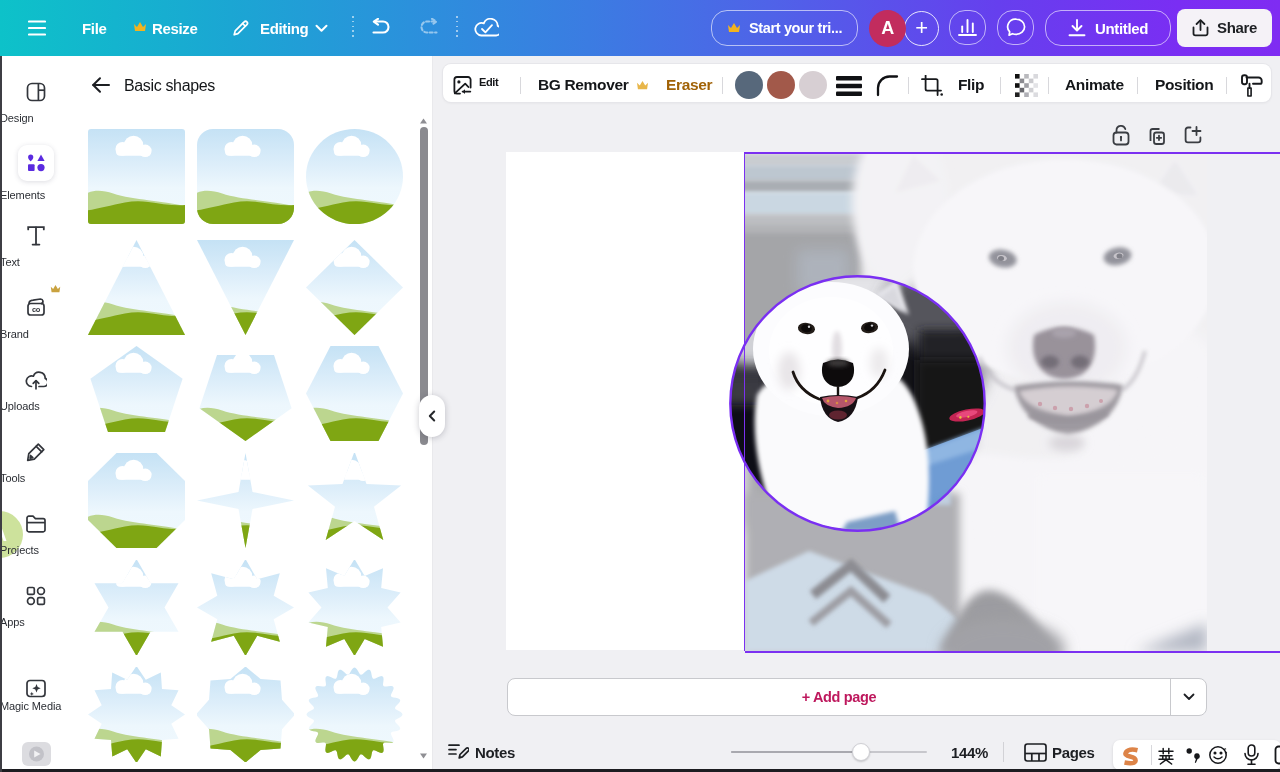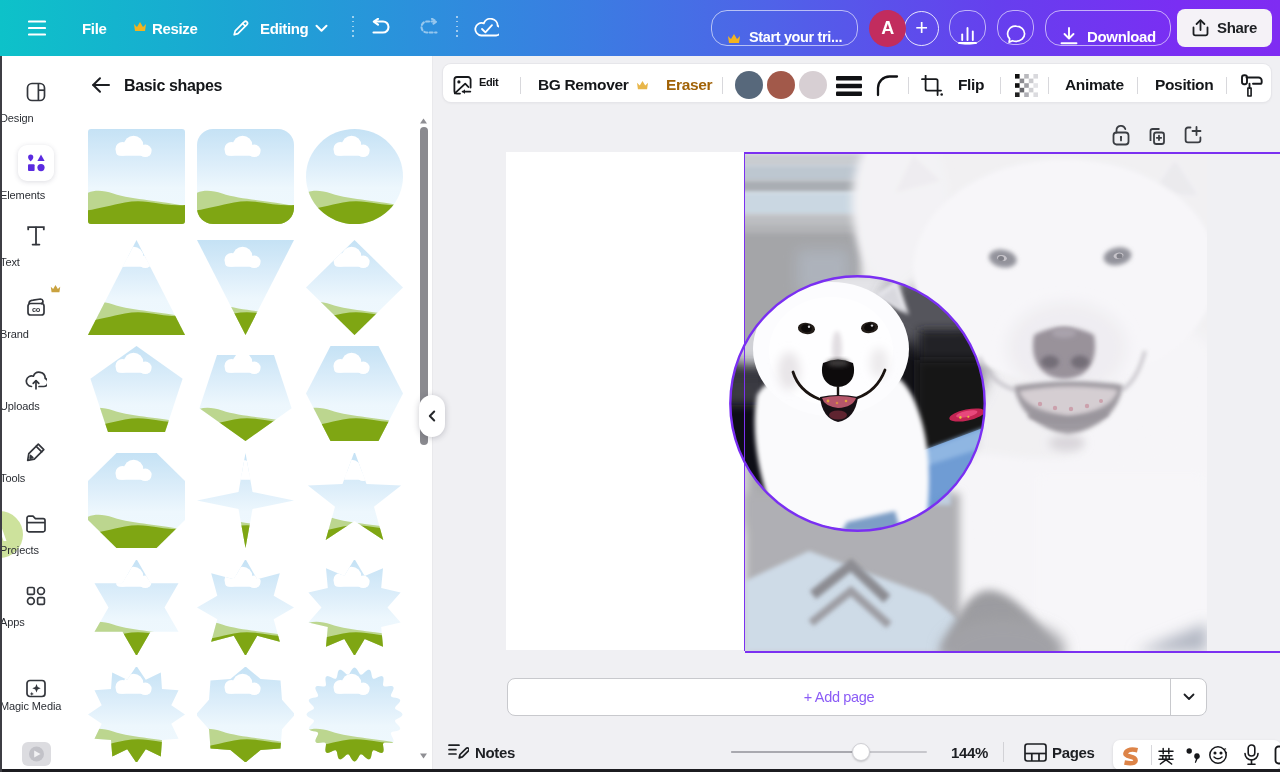--- a/index.html
+++ b/index.html
@@ -2,21 +2,21 @@
 <html><head><meta charset="utf-8">
 <style>
 *{margin:0;padding:0;box-sizing:border-box}
 html,body{width:1280px;height:772px;overflow:hidden;font-family:"Liberation Sans",sans-serif;background:#fff;letter-spacing:-0.35px}
 .abs{position:absolute}
 #app{position:relative;width:1280px;height:772px}
 
 #topbar{position:absolute;left:0;top:0;width:1280px;height:56px;
  background:linear-gradient(90deg,#0dc2c9 0%,#1ba6d3 18%,#2b91dc 32%,#3b7ce2 46%,#4f63e8 60%,#663fee 78%,#7a2ef3 92%,#7f2cf2 100%);color:#fff}
 .tb{position:absolute;top:0;height:56px;display:flex;align-items:center;color:#fff;font-weight:700;font-size:15px}
-.obtn{position:absolute;border:1px solid rgba(255,255,255,.6);border-radius:16px;display:flex;align-items:flex-end;justify-content:center;color:#fff}
+.obtn{position:absolute;border:1px solid rgba(255,255,255,.6);border-radius:16px;display:flex;align-items:center;justify-content:center;color:#fff}
 
 #rail{position:absolute;left:0;top:56px;width:72px;height:716px;background:#fff}
 .nav{position:absolute;left:0;width:72px;text-align:left;color:#303339}
 .nav .lbl{font-size:11px;color:#2b2e34;display:block;letter-spacing:-0.1px}
 
 #panel{position:absolute;left:72px;top:56px;width:360px;height:716px;background:#fff}
 .tile{position:absolute}
 
 #canvas{position:absolute;left:432px;top:56px;width:848px;height:716px;background:#f0f0f3;border-left:1px solid #e9e9ec}
 #toolbar{position:absolute;left:443px;top:64px;width:828px;height:38px;background:#fff;border-radius:8px;box-shadow:0 0 0 1px #e6e6ea,0 1px 3px rgba(0,0,0,.07)}
@@ -90,21 +90,21 @@
         </svg>
  </div>
  <div class="obtn" style="left:1045px;top:10px;width:126px;height:36px">
    <svg width="18" height="18" viewBox="0 0 18 18" style="margin-right:9px">
           <g stroke="#fff" stroke-width="1.9" fill="none" stroke-linecap="round" stroke-linejoin="round">
             <path d="M9 1 V11"></path>
             <path d="M4.5 7 L9 11.5 L13.5 7"></path>
             <path d="M1.5 16.2 H16.5"></path>
           </g>
         </svg>
-   <span style="font-size:15px;font-weight:700">Download</span>
+   <span style="font-size:15px;font-weight:700">Untitled</span>
  </div>
  <div class="abs" style="left:1177px;top:8.5px;width:95px;height:38px;background:#f5f2f7;border-radius:8px;display:flex;align-items:center;justify-content:center;color:#1d1f23">
    <svg width="17" height="18" viewBox="0 0 17 18" style="margin-right:8px">
           <g stroke="#1d1f23" stroke-width="1.8" fill="none" stroke-linecap="round" stroke-linejoin="round">
             <path d="M8.5 11 V1.6"></path>
             <path d="M4.6 5 L8.5 1.2 L12.4 5"></path>
             <path d="M1.5 8.5 V14.6 a1.8 1.8 0 0 0 1.8 1.8 H13.7 a1.8 1.8 0 0 0 1.8 -1.8 V8.5"></path>
           </g>
         </svg>
    <span style="font-size:15px;font-weight:700">Share</span>
@@ -214,21 +214,21 @@
       <path d="M12.2 8.5 L18.5 12 L12.2 15.5 Z" fill="#f2f2f4"></path>
     </svg>
 
 <div id="panel"></div>
 <svg class="abs" style="left:91px;top:76px" width="20" height="18" viewBox="0 0 20 18">
       <g stroke="#1d1f23" stroke-width="2" fill="none" stroke-linecap="round" stroke-linejoin="round">
         <path d="M18 9 H2.2"></path>
         <path d="M9 2.2 L2.2 9 L9 15.8"></path>
       </g>
     </svg>
-<div class="abs" style="left:124px;top:77px;font-size:16px;font-weight:700;color:#141619">Basic shapes</div>
+<div class="abs" style="left:124px;top:77px;font-size:16px;font-weight:400;color:#141619">Basic shapes</div>
 <svg width="0" height="0" style="position:absolute">
 <defs>
 <linearGradient id="sky" x1="0" y1="0" x2="0" y2="1">
 <stop offset="0" stop-color="#c5e2f5"></stop>
           <stop offset="0.38" stop-color="#ddeefa"></stop>
           <stop offset="0.62" stop-color="#edf7fd"></stop>
           <stop offset="1" stop-color="#f0f9fe"></stop>
 </linearGradient>
 <g id="land">
 <rect width="100" height="100" fill="url(#sky)"></rect>
@@ -634,21 +634,21 @@
 <ellipse cx="109" cy="140" rx="9" ry="4.5" fill="#5f2430"></ellipse>
 <polygon points="118,247 166,236 172,257 112,257" fill="#7d9ec6" filter="url(#cb2)"></polygon>
 </g>
 <circle cx="128.5" cy="128.5" r="127.2" fill="none" stroke="#7a2ff2" stroke-width="2.4"></circle>
 </svg>
 <div class="pline" style="left:745px;top:152.4px;width:535px;height:1.9px"></div>
 <div class="pline" style="left:745px;top:651.4px;width:535px;height:2.1px"></div>
 <div class="pline" style="left:743.5px;top:152.4px;width:1.9px;height:499px"></div>
 
 <div id="addpage">
- <div style="flex:1;display:flex;align-items:center;justify-content:center;border-right:1px solid #c8c9cd;font-size:14.5px;font-weight:400;color:#8b5cf6">+ Add page</div>
+ <div style="flex:1;display:flex;align-items:center;justify-content:center;border-right:1px solid #c8c9cd;font-size:14.5px;font-weight:700;color:#be185d">+ Add page</div>
  <div style="width:35px;display:flex;align-items:center;justify-content:center">
   <svg width="12" height="8" viewBox="0 0 12 8">
           <path d="M1.5 1.5 L6 6 L10.5 1.5" stroke="#1d1f23" stroke-width="1.8" fill="none" stroke-linecap="round" stroke-linejoin="round"></path>
         </svg>
  </div>
 </div>
 <svg class="abs" style="left:448px;top:743px" width="21" height="19" viewBox="0 0 21 19">
       <g stroke="#1d1f23" stroke-width="1.7" fill="none" stroke-linecap="round" stroke-linejoin="round">
         <path d="M1 2.2 H11"></path>
         <path d="M1 6.6 H8"></path>

